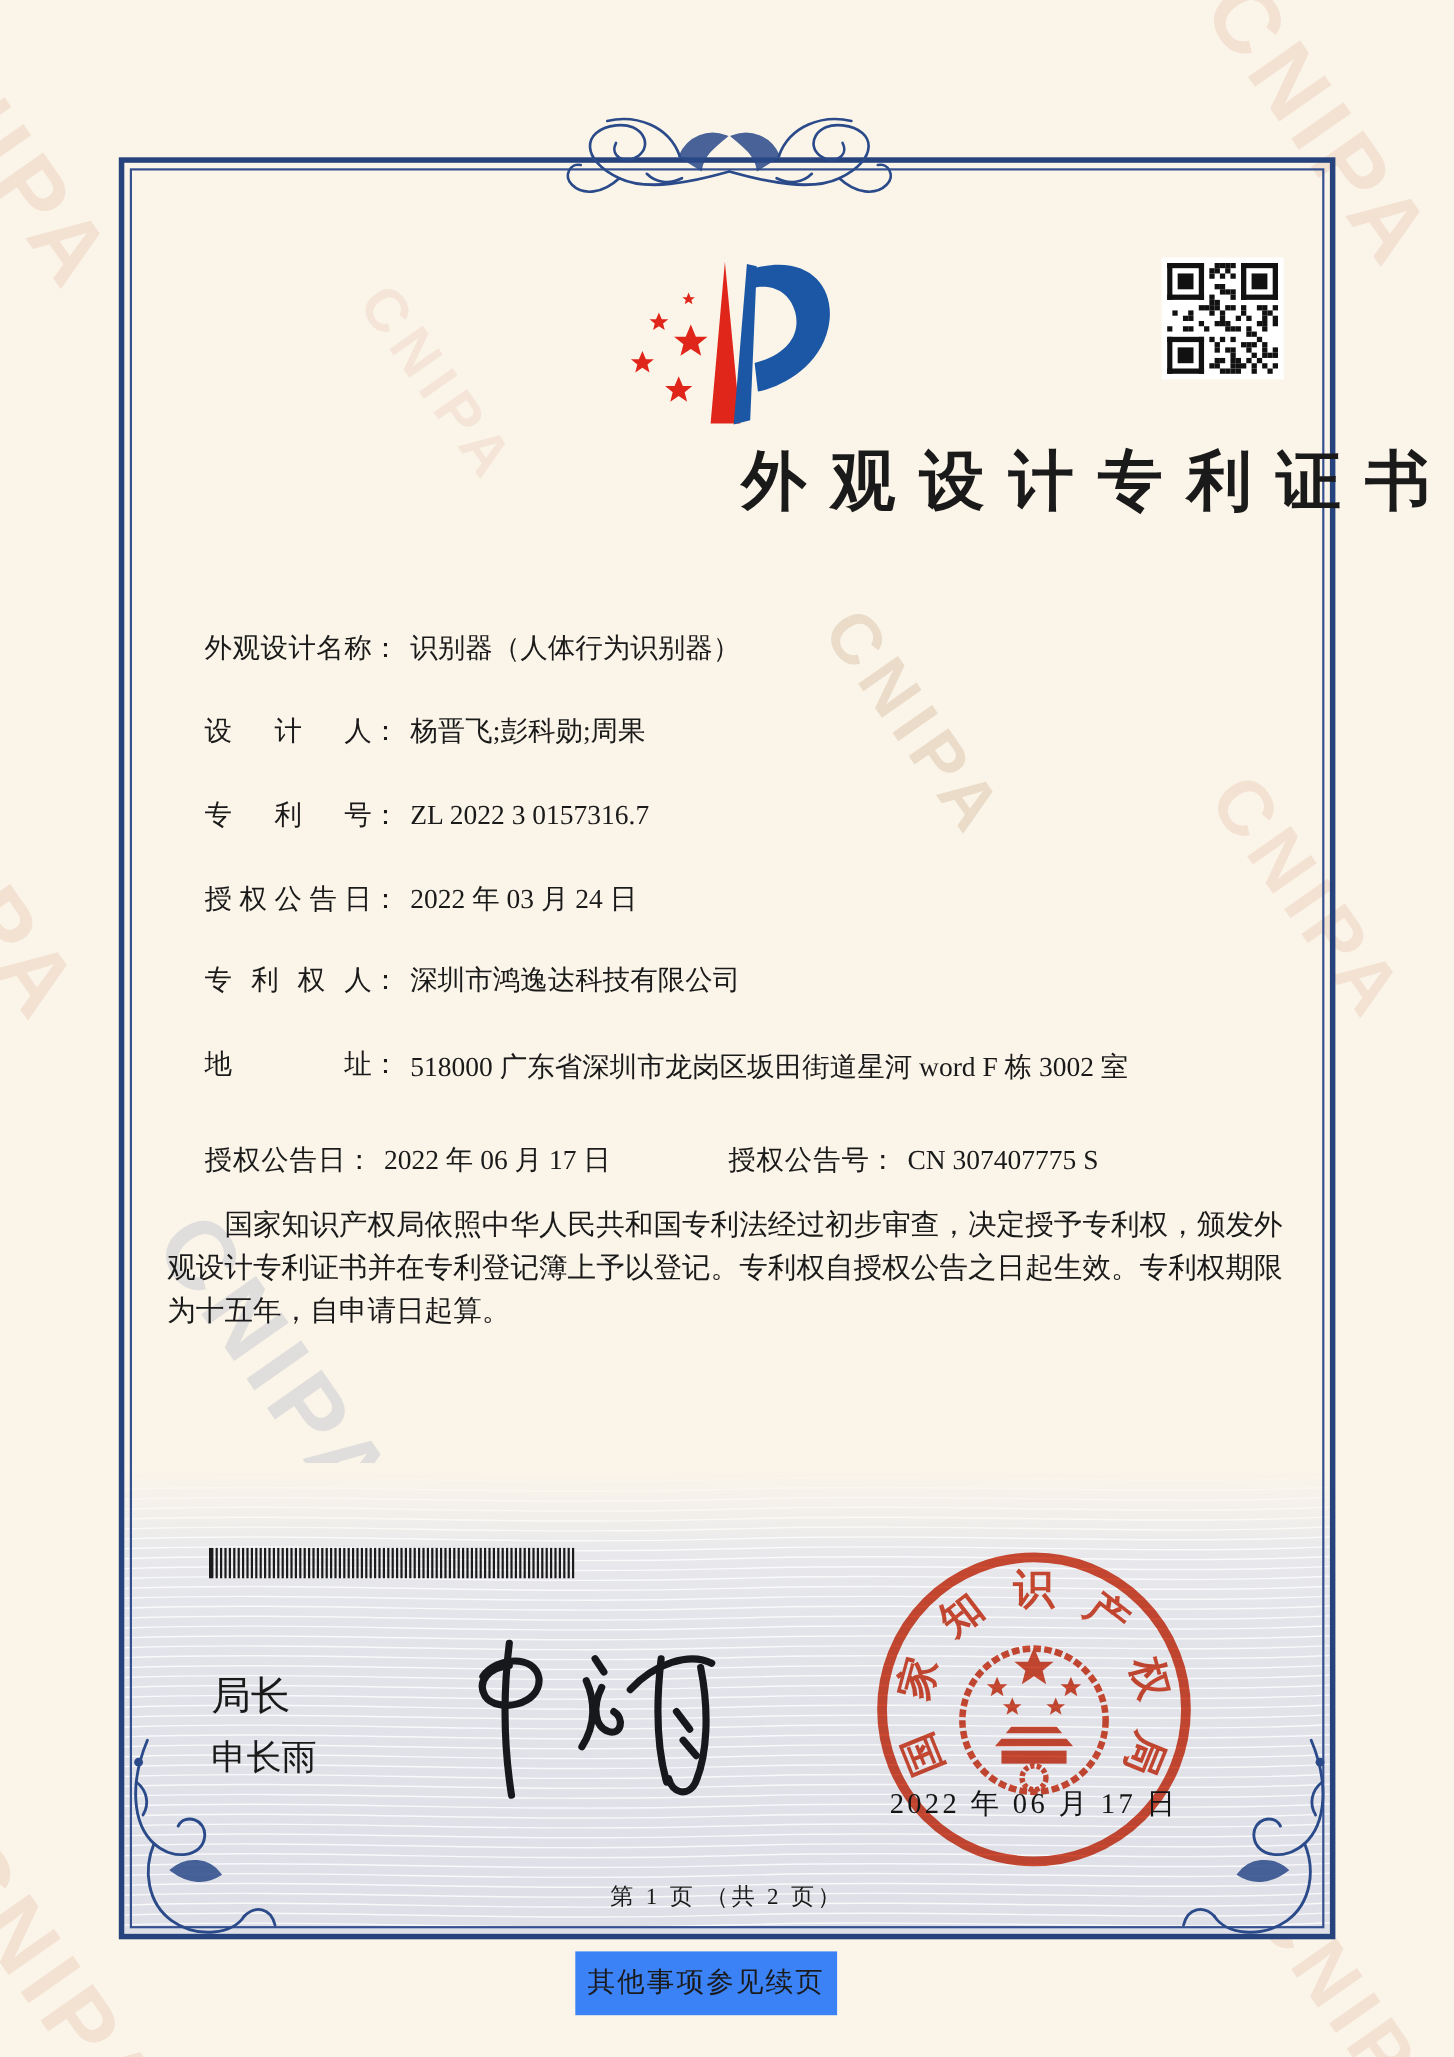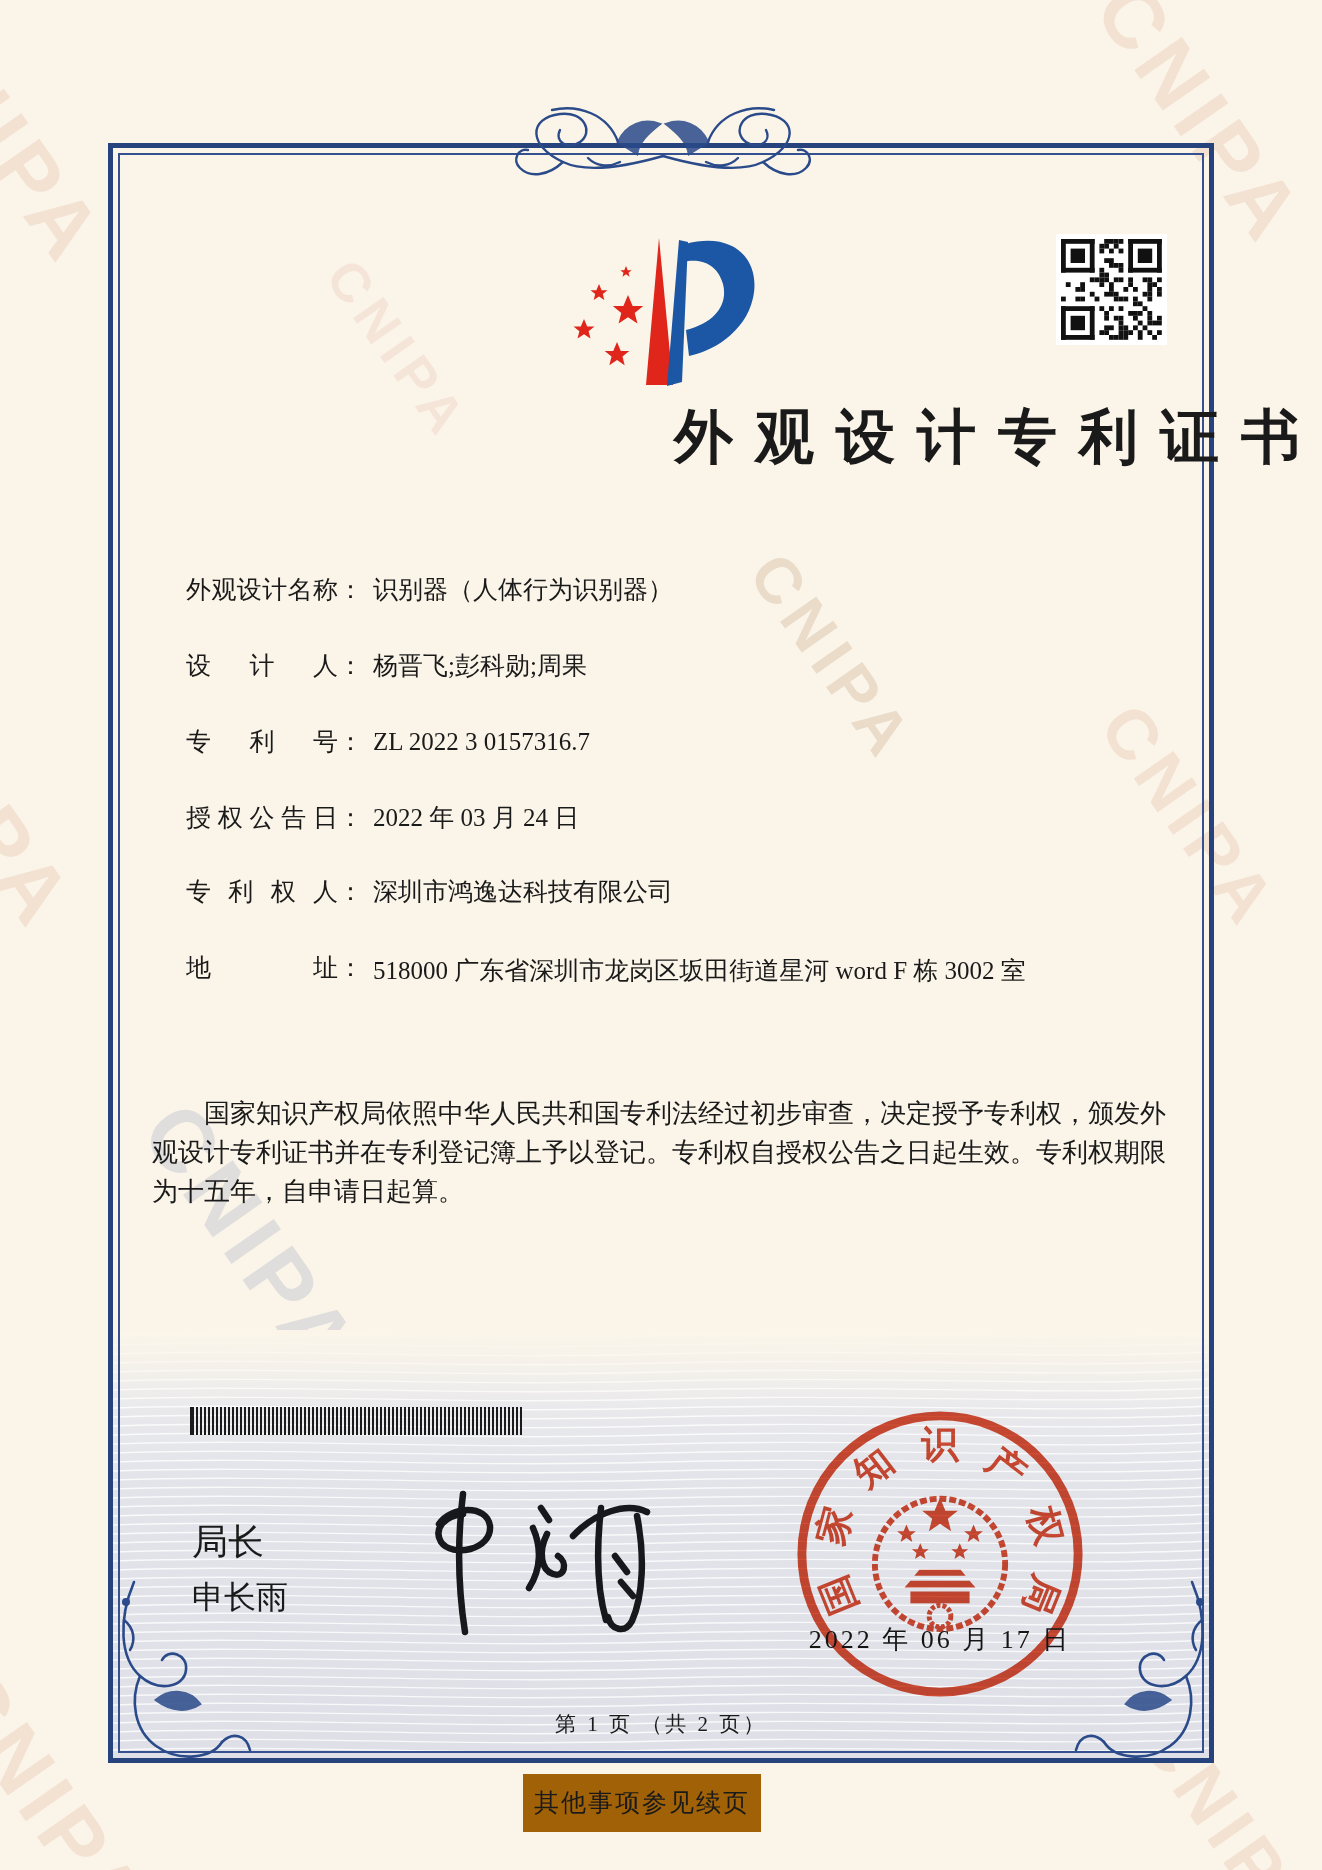--- a/index.html
+++ b/index.html
@@ -47,21 +47,21 @@
   .signer-title{position:absolute;left:192px;top:1518px;font-family:"Liberation Sans",sans-serif;
                 font-size:36px;}
   .signer-name{position:absolute;left:192px;top:1576px;font-family:"Liberation Sans",sans-serif;
                font-size:32px;}
   .sigsvg{position:absolute;left:395px;top:1472px;}
   .sealwrap{position:absolute;left:792px;top:1406px;mix-blend-mode:multiply;}
   .sealdate{position:absolute;left:792px;top:1622px;width:296px;text-align:center;
             font-size:26px;letter-spacing:3px;color:#151515;}
   .pagefoot{position:absolute;left:0;width:100%;top:1710px;text-align:center;font-size:21px;
             letter-spacing:3px;}
-  .contbox{position:absolute;left:523px;top:1774px;width:238px;height:58px;background:#a16207;
+  .contbox{position:absolute;left:523px;top:1774px;width:238px;height:58px;background:#3b82f6;
            text-align:center;line-height:58px;font-size:25px;letter-spacing:2px;}
   .topOrn{position:absolute;left:468px;top:96px;}
   .cornL{position:absolute;left:100px;top:1580px;}
   .cornR{position:absolute;left:1074px;top:1580px;transform:scaleX(-1);}
 </style>
 </head>
 <body>
 
 <div class="page">
 
@@ -273,20 +273,26 @@
   </div>
   <div class="row r3">
     <span class="lab">授权公告日</span><span class="colon">：</span><span class="val">2022 年 03 月 24 日</span>
   </div>
   <div class="row r4">
     <span class="lab">专利权人</span><span class="colon">：</span><span class="val">深圳市鸿逸达科技有限公司</span>
   </div>
   <div class="row r5">
     <span class="lab">地址</span><span class="colon">：</span><span class="val">518000 广东省深圳市龙岗区坂田街道星河 word F 栋 3002 室</span>
   </div>
+  <div class="row r6">
+    <span class="lab" style="width:128px">授权公告日</span><span class="colon">：</span><span class="val">2022 年 06 月 17 日</span>
+    <span class="grant-right">
+      <span class="lab2">授权公告号</span><span class="colon">：</span><span class="val">CN 307407775 S</span>
+    </span>
+  </div>
 
   <div class="paras">
     <p>国家知识产权局依照中华人民共和国专利法经过初步审查，决定授予专利权，颁发外观设计专利证书并在专利登记簿上予以登记。专利权自授权公告之日起生效。专利权期限为十五年，自申请日起算。</p>
   </div>
 
   <svg id="barcode" class="barcode" width="336" height="28">
       <rect x="0" y="0" width="4" height="28" fill="#1b1b1b"></rect>
       <rect x="6" y="0" width="2" height="28" fill="#1b1b1b"></rect>
       <rect x="10" y="0" width="2" height="28" fill="#1b1b1b"></rect>
       <rect x="14" y="0" width="2" height="28" fill="#1b1b1b"></rect>

